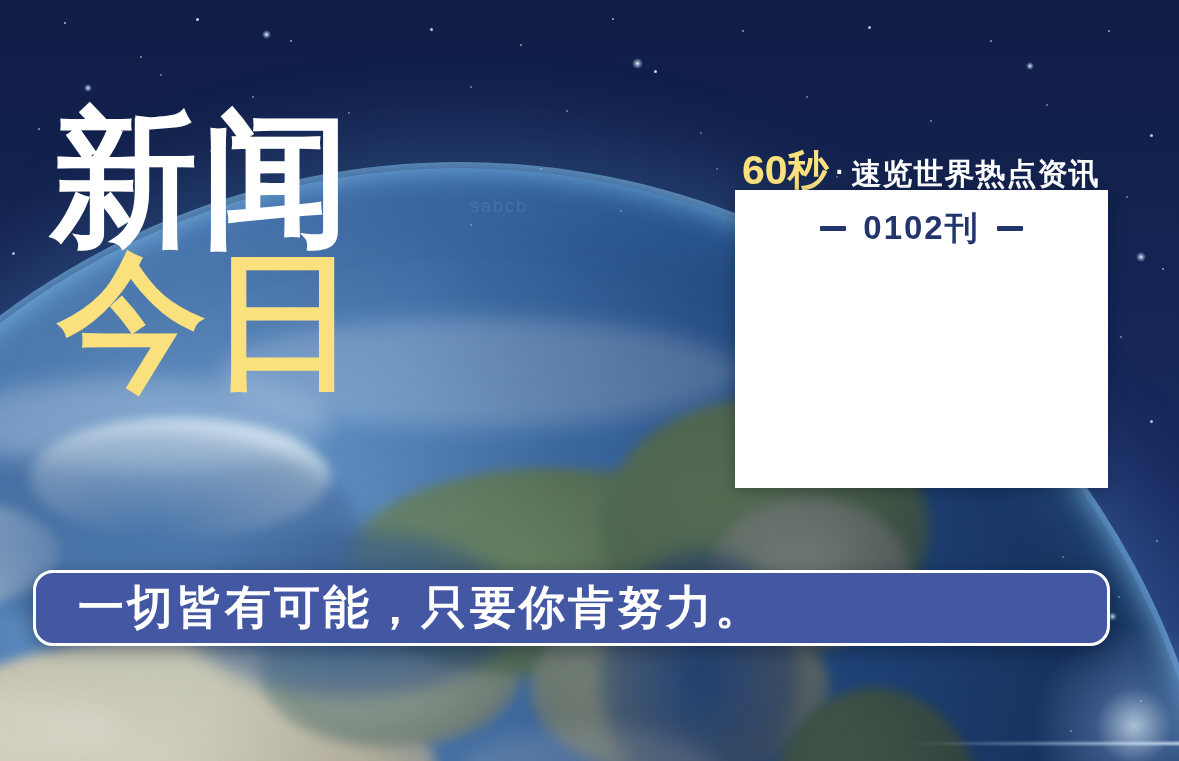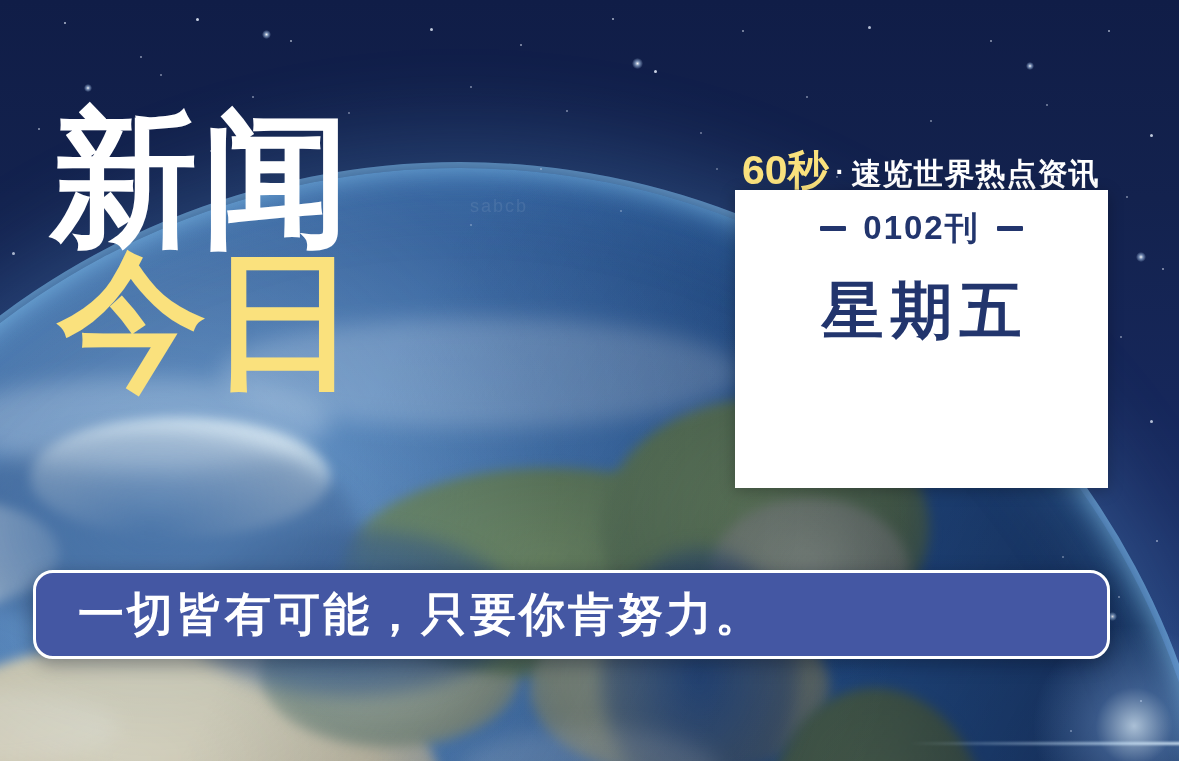--- a/index.html
+++ b/index.html
@@ -215,21 +215,21 @@
     text-indent: 6px;
     white-space: nowrap;
   }
 
   
   .quote-bar {
     position: absolute;
     left: 33px;
     top: 570px;
     width: 1077px;
-    height: 89px;
+    height: 76px;
     box-sizing: border-box;
     background: #4457a3;
     border: 3px solid #ffffff;
     border-radius: 20px;
     display: flex;
     align-items: center;
     box-shadow: 0 5px 18px rgba(5,12,35,0.38);
   }
   .quote-text {
     color: #ffffff;
@@ -354,20 +354,19 @@
     <span class="dot">·</span>
     <span class="sub">速览世界热点资讯</span>
   </div>
 
   <div class="info-card">
     <div class="issue">
       <span class="dash"></span>
       <span>0102刊</span>
       <span class="dash"></span>
     </div>
-    <div class="weekday">星期五</div>
   </div>
 
   <div class="quote-bar">
     <span class="quote-text">一切皆有可能，只要你肯努力。</span>
   </div>
 
 </div>
 
 </body></html>

